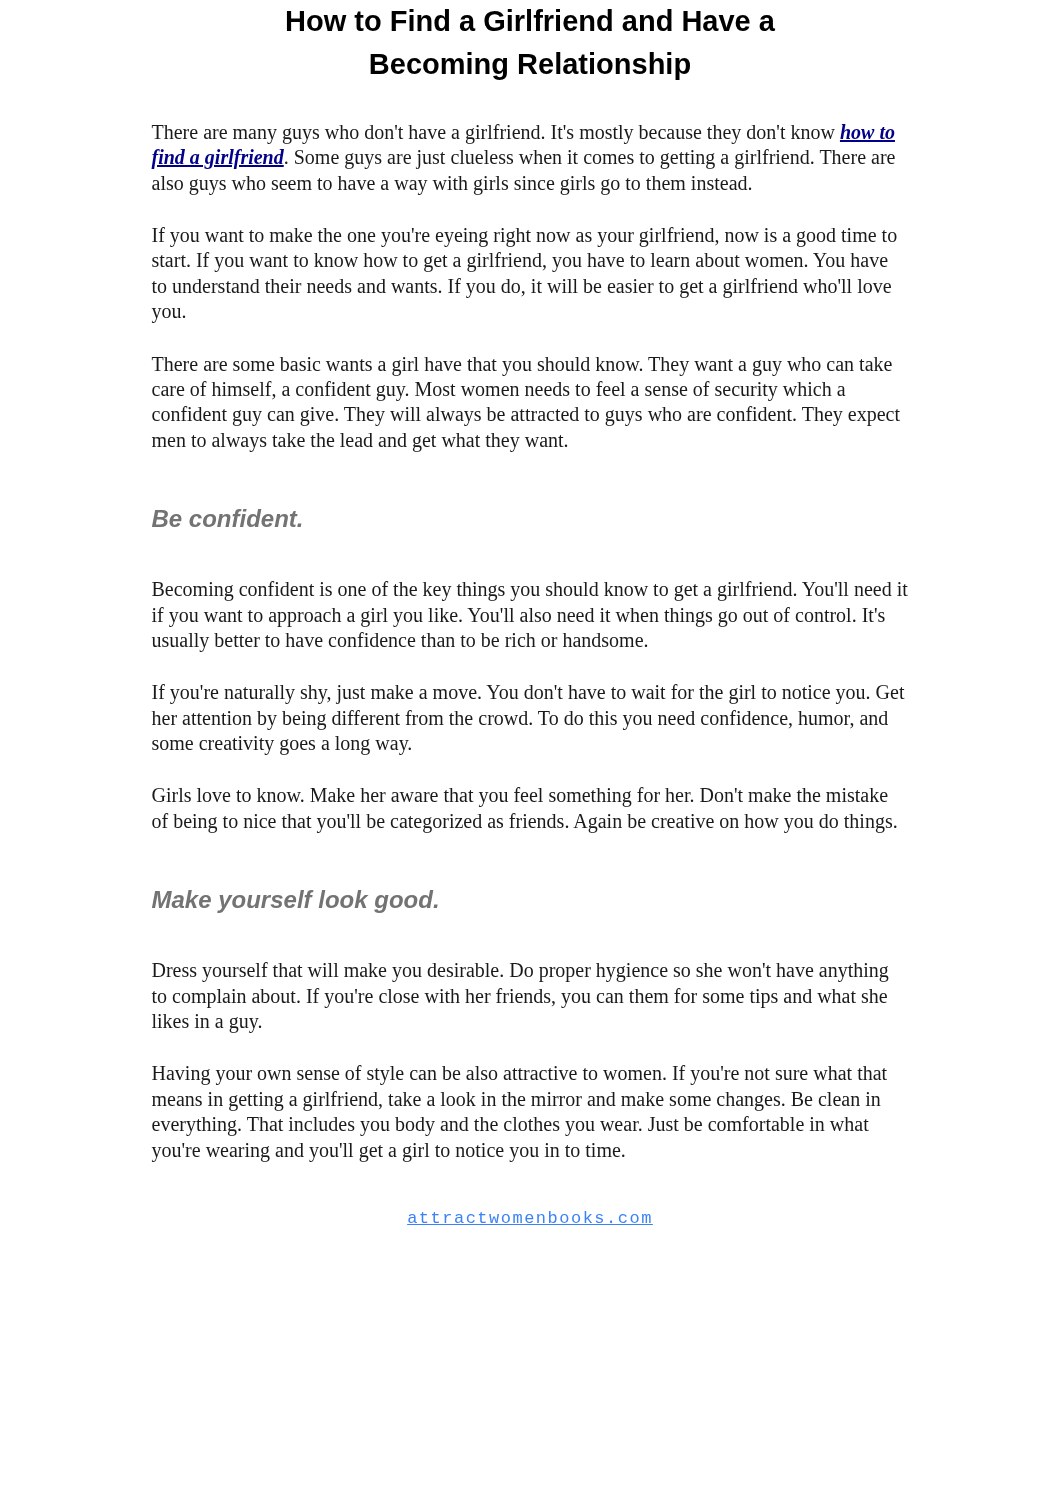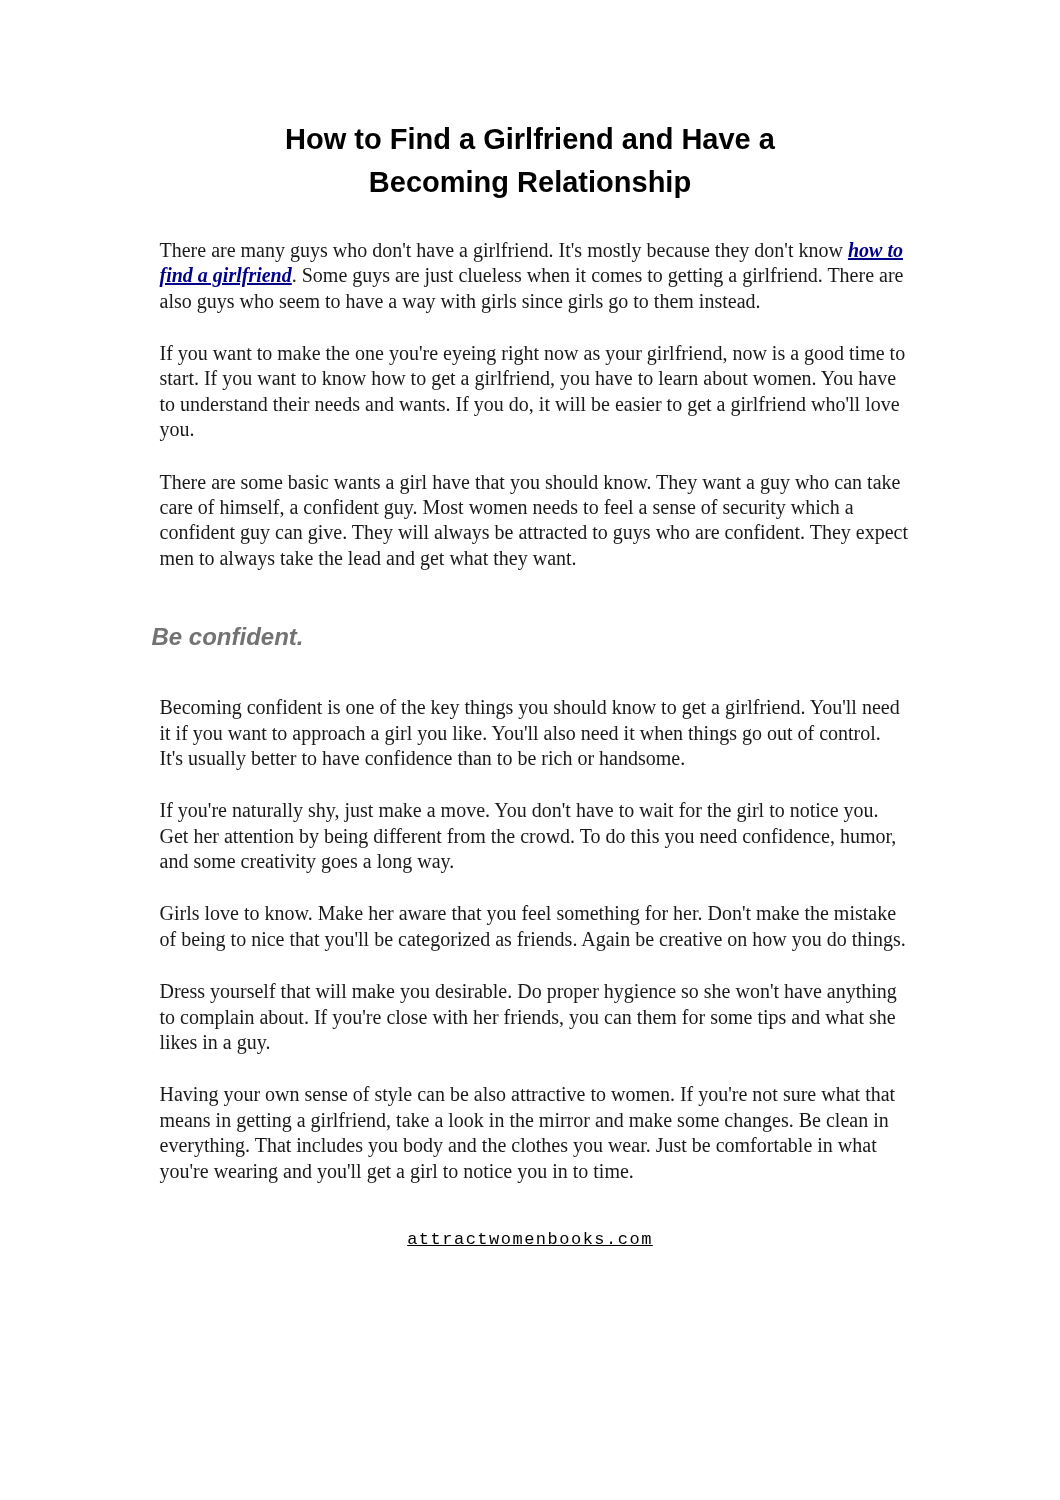--- a/index.html
+++ b/index.html
@@ -10,36 +10,35 @@
   body {
     width: 1060px;
     height: 1500px;
     font-family: "Liberation Serif", serif;
     color: #1a1a1a;
     position: relative;
   }
   .page {
     width: 757px;
     margin: 0 auto;
-    padding-top: 118px;
     box-sizing: content-box;
   }
   .doc-title {
     font-family: "Liberation Sans", sans-serif;
     font-weight: bold;
     font-size: 29px;
     line-height: 1.48;
     text-align: center;
     color: #000000;
     margin: 0 0 34px 0;
   }
   .body-para {
     font-size: 20px;
     line-height: 1.27;
-    margin: 0 0 27px 8px;
+    margin: 0 0 27px 0;
     color: #1a1a1a;
   }
   .inline-link {
     font-weight: bold;
     font-style: italic;
     text-decoration: underline;
     color: #00008B;
     cursor: pointer;
   }
   .section-heading {
@@ -78,22 +77,23 @@
 
   <h2 class="section-heading">Be confident.</h2>
 
   <p class="body-para">Becoming confident is one of the key things you should know to get a girlfriend. You'll need it if you want to approach a girl you like. You'll also need it when things go out of control. It's usually better to have confidence than to be rich or handsome.</p>
 
   <p class="body-para">If you're naturally shy, just make a move. You don't have to wait for the girl to notice you. Get her attention by being different from the crowd. To do this you need confidence, humor, and some creativity goes a long way.</p>
 
 
   <p class="body-para">Girls love to know. Make her aware that you feel something for her. Don't make the mistake of being to nice that you'll be categorized as friends. Again be creative on how you do things.</p>
 
+  <h2 class="section-heading">Make yourself look good.</h2>
 
   <p class="body-para">Dress yourself that will make you desirable. Do proper hygience so she won't have anything to complain about. If you're close with her friends, you can them for some tips and what she likes in a guy.</p>
 
   <p class="body-para">Having your own sense of style can be also attractive to women. If you're not sure what that means in getting a girlfriend, take a look in the mirror and make some changes. Be clean in everything. That includes you body and the clothes you wear. Just be comfortable in what you're wearing and you'll get a girl to notice you in to time.</p>
 
   <div class="page-footer">
-    <a class="footer-link" style="color: #000000;">attractwomenbooks.com</a>
+    <a class="footer-link" style="color: #3b82f6;">attractwomenbooks.com</a>
   </div>
 
 </div>
 
 </body></html>

